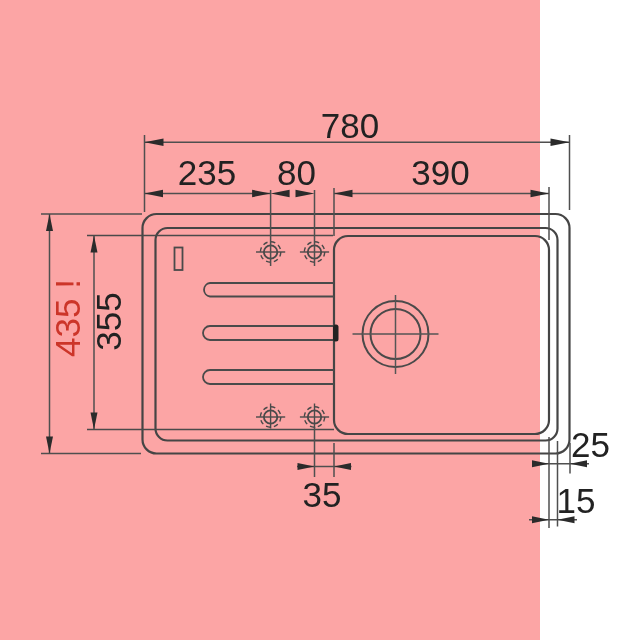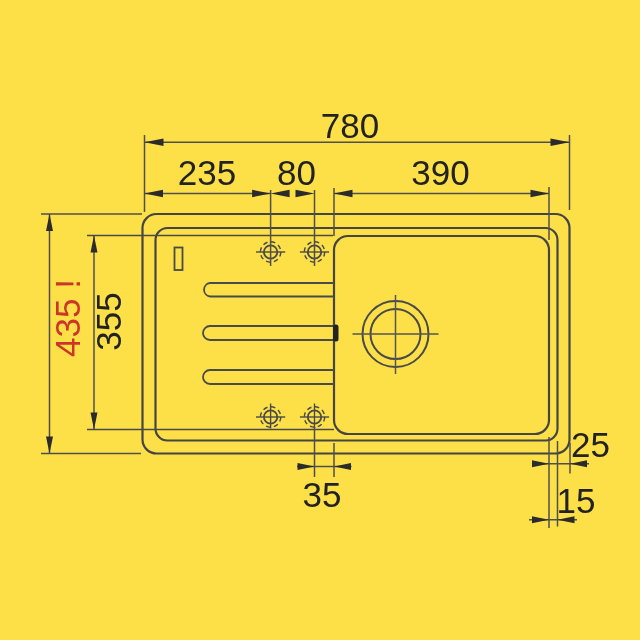--- a/index.html
+++ b/index.html
@@ -1,16 +1,16 @@
 <!DOCTYPE html>
 <html><head>
 <meta charset="utf-8">
 <style>
   html,body{margin:0;padding:0;background:#fff;}
-  .wrap{width:640px;height:640px;position:relative;background:#fde047;}
+  .wrap{width:540px;height:640px;position:relative;background:#fca5a5;}
   text{font-family:"Liberation Sans", sans-serif;}
 </style>
 </head>
 <body>
 <div class="wrap">
 <svg width="640" height="640" viewBox="0 0 640 640" fill="#222">
 
   <rect x="142.5" y="214" width="427" height="239.5" rx="14" fill="none" stroke="#454545" stroke-width="2.2"></rect>
 
   <rect x="155.5" y="228" width="402" height="212.5" rx="12" fill="none" stroke="#454545" stroke-width="2.2"></rect>

